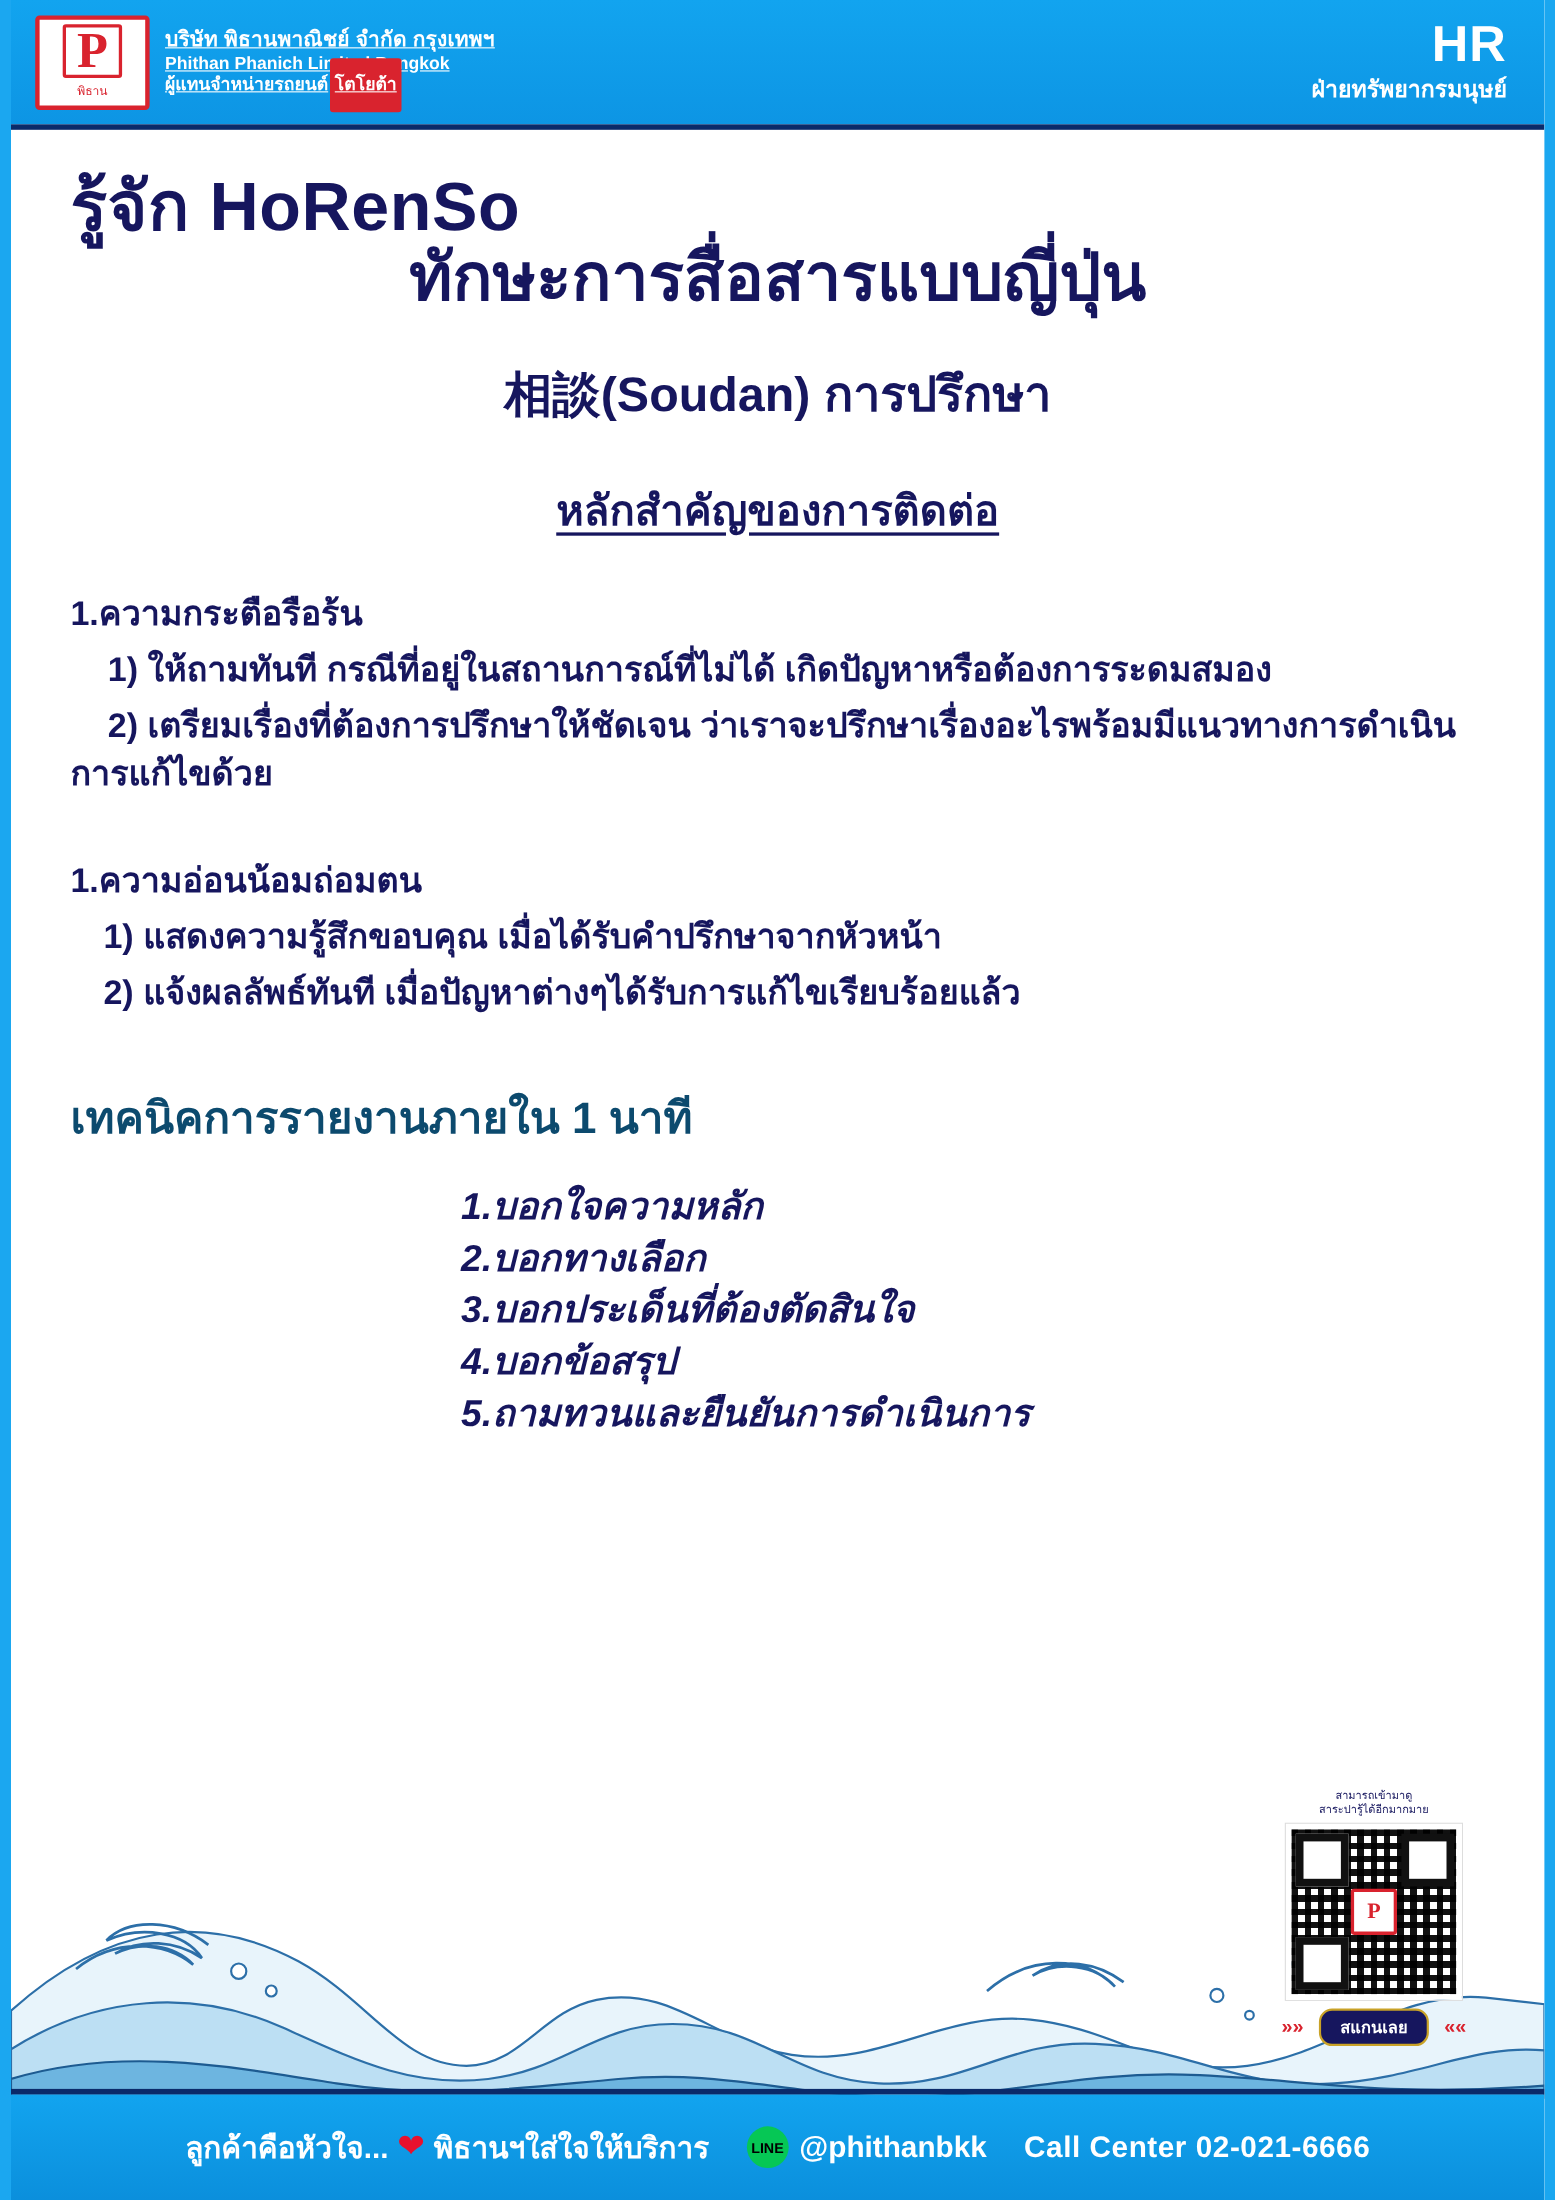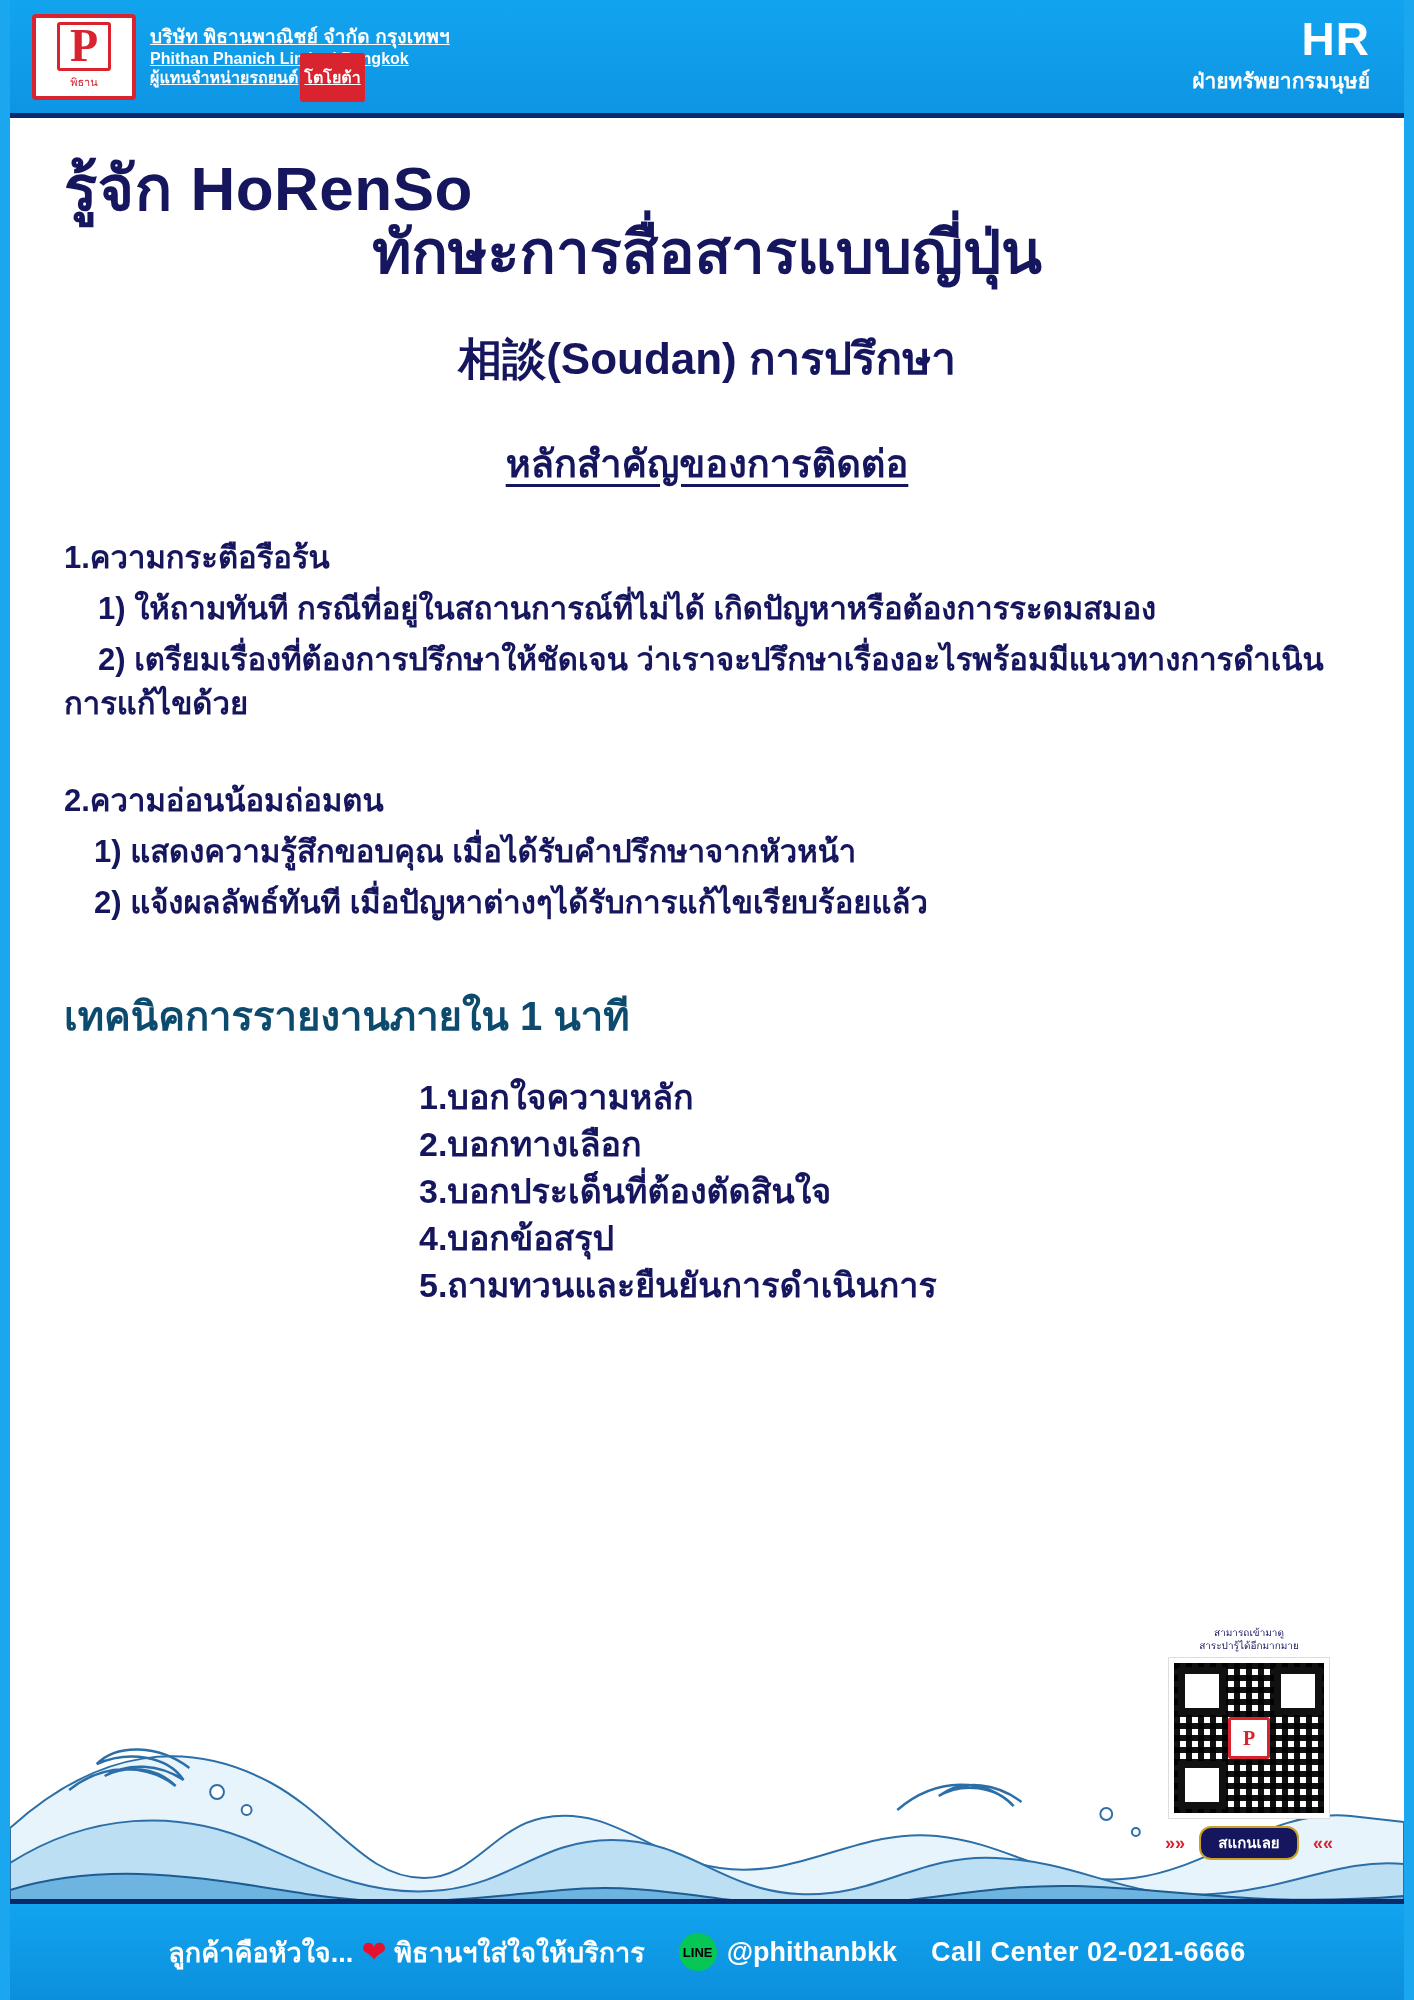--- a/index.html
+++ b/index.html
@@ -180,20 +180,21 @@
     color: #0c4a6e;
     margin-top: 58px;
   }
   .tech-list {
     margin-top: 26px;
     padding-left: 355px;
     font-size: 34px;
     line-height: 1.38;
     color: #16165e;
     font-weight: 600;
+    font-style: italic;
   }
 
   
   .waves {
     position: absolute;
     left: 0;
     right: 0;
     bottom: 92px;
     height: 330px;
     pointer-events: none;
@@ -359,21 +360,21 @@
 
     <div class="subhead">หลักสำคัญของการติดต่อ</div>
 
     <div class="section one">
       <div class="head">1.ความกระตือรือร้น</div>
       <div class="item">1)  ให้ถามทันที  กรณีที่อยู่ในสถานการณ์ที่ไม่ได้  เกิดปัญหาหรือต้องการระดมสมอง</div>
       <div class="item">2) เตรียมเรื่องที่ต้องการปรึกษาให้ชัดเจน ว่าเราจะปรึกษาเรื่องอะไรพร้อมมีแนวทางการดำเนินการแก้ไขด้วย</div>
     </div>
 
     <div class="section two">
-      <div class="head">2.ความอ่อนน้อมถ่อมตน</div>
+      <div class="head">1.ความอ่อนน้อมถ่อมตน</div>
       <div class="item">1) แสดงความรู้สึกขอบคุณ เมื่อได้รับคำปรึกษาจากหัวหน้า</div>
       <div class="item">2) แจ้งผลลัพธ์ทันที เมื่อปัญหาต่างๆได้รับการแก้ไขเรียบร้อยแล้ว</div>
     </div>
 
     <div class="tech-head">เทคนิคการรายงานภายใน 1 นาที</div>
     <div class="tech-list">
       <div>1.บอกใจความหลัก</div>
       <div>2.บอกทางเลือก</div>
       <div>3.บอกประเด็นที่ต้องตัดสินใจ</div>
       <div>4.บอกข้อสรุป</div>

